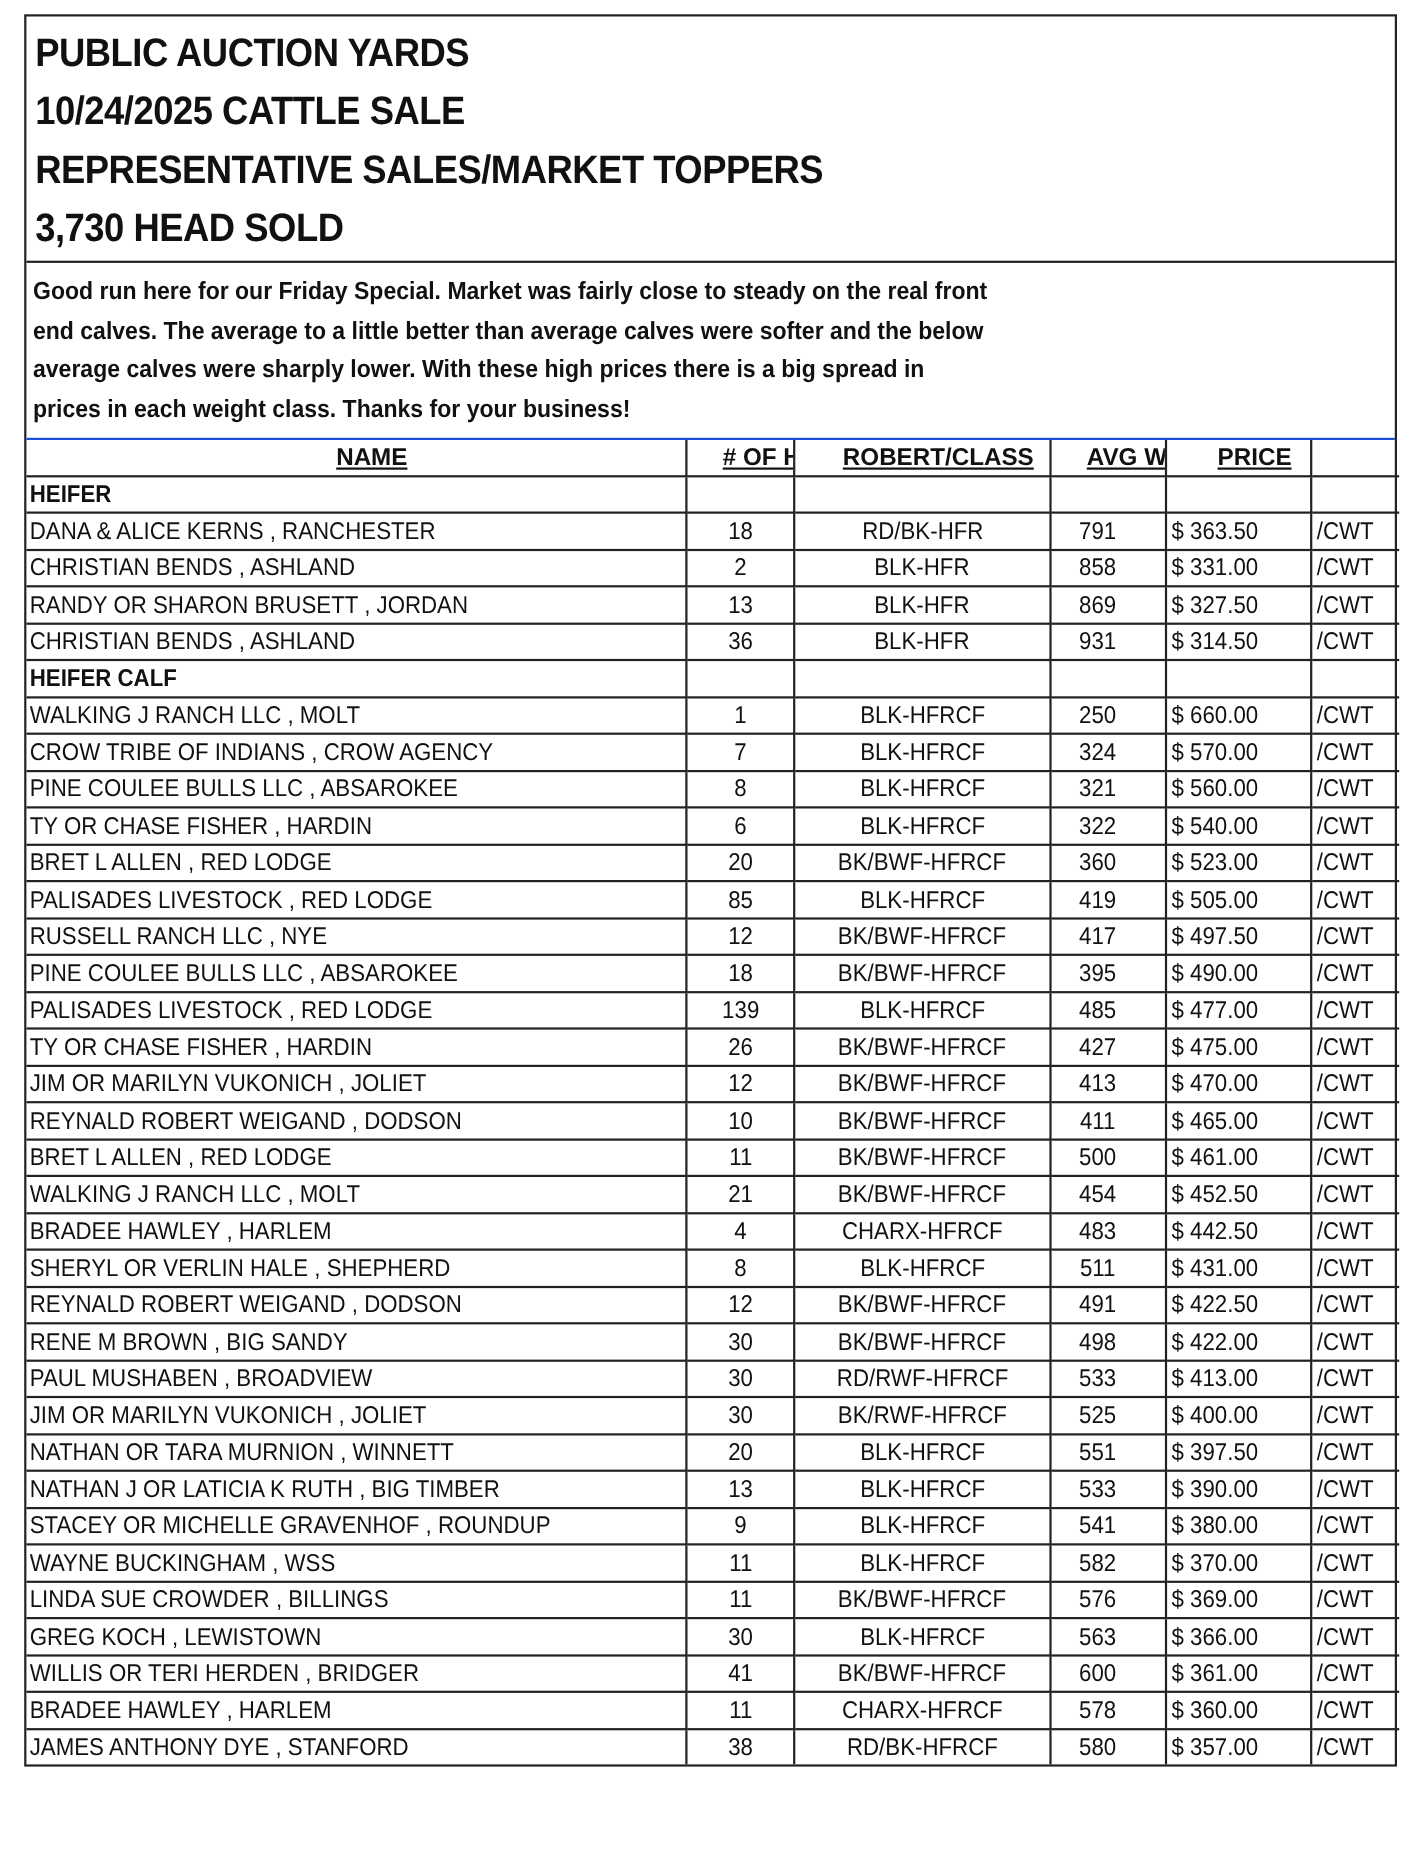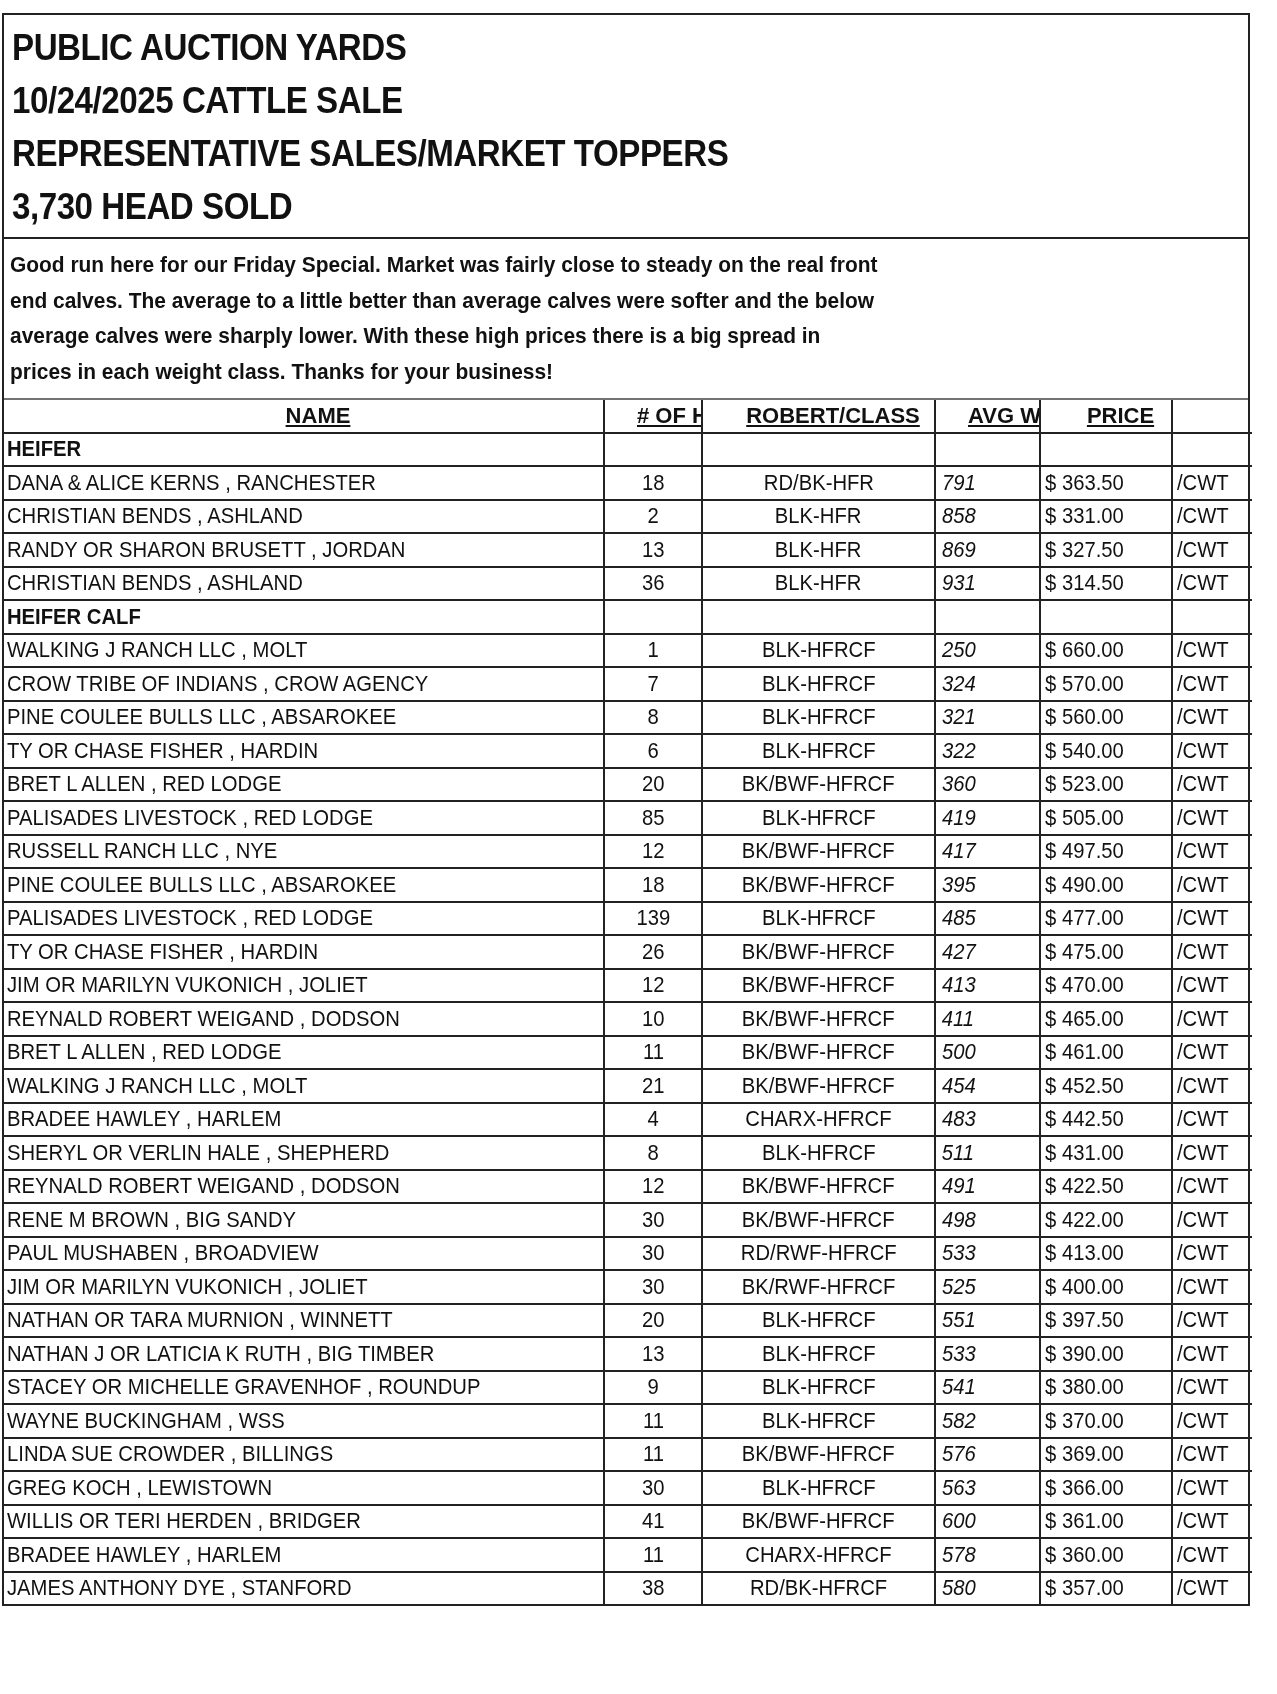--- a/index.html
+++ b/index.html
@@ -1,35 +1,35 @@
 <!DOCTYPE html>
 <html><head>
 <meta charset="utf-8">
 <style>
   html, body { margin: 0; padding: 0; background: #ffffff; }
   body { width: 1277px; height: 1694px; position: relative; font-family: "Liberation Sans", sans-serif; color: #111; }
   .sheet {
-    position: absolute; left: 2px; top: 13px; width: 1248px;
+    position: absolute; left: 22px; top: 13px; width: 1248px;
     border: 2px solid #222; box-sizing: border-box;
   }
   .title-block { padding: 6px 8px 4px 8px; border-bottom: 2px solid #222; }
   .title-line { font-weight: bold; font-size: 36px; line-height: 53px; letter-spacing: -0.5px; transform: scaleX(0.92); transform-origin: left; white-space: nowrap; }
-  .desc-block { padding: 8px 6px 6px 6px; border-bottom: 2px solid #737373; height: 161px; box-sizing: border-box; }
+  .desc-block { padding: 8px 6px 6px 6px; border-bottom: 2px solid #1d4ed8; height: 161px; box-sizing: border-box; }
   .desc-text { font-weight: bold; font-size: 22.5px; line-height: 35.5px; width: 940px; transform: scaleX(0.93); transform-origin: left; }
   table { border-collapse: collapse; width: 100%; table-layout: fixed; }
   td, th { border: 2px solid #222; height: 31.5px; padding: 0 3px; font-size: 22px; white-space: nowrap; overflow: hidden; }
   th { font-weight: bold; text-decoration: underline; text-align: center; padding-left: 32px; }
   tr > :first-child { border-left: none; }
   tr > :last-child { border-right: none; }
   tbody tr:last-child td { border-bottom: none; }
   thead th { border-top: none; }
   .c-name { text-align: left; margin-top: 25px; }
   .c-num { text-align: center; }
   .c-class { text-align: center; }
-  .c-wt { text-align: left; padding-right: 25px; font-style: italic; }
+  .c-wt { text-align: center; padding-right: 25px; }
   .c-price { text-align: left; padding-left: 4px; }
   .c-unit { text-align: left; padding-left: 4px; margin-left: 16px; }
   .section td.c-name { font-weight: bold; text-decoration: underline; }
   .cell-text { display: inline-block; transform: scaleX(0.92); transform-origin: left; }
   .c-num .cell-text, .c-class .cell-text { transform-origin: center; }
   .c-wt .cell-text { transform-origin: right; }
 </style>
 </head>
 <body>
 

